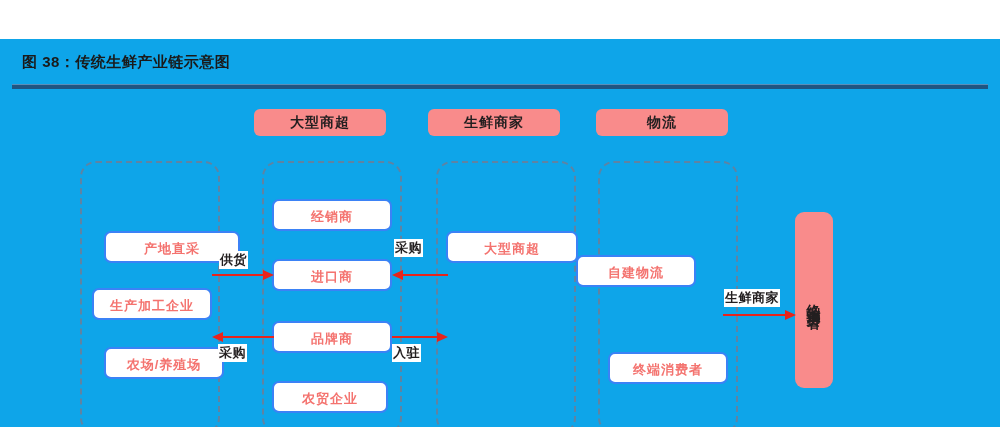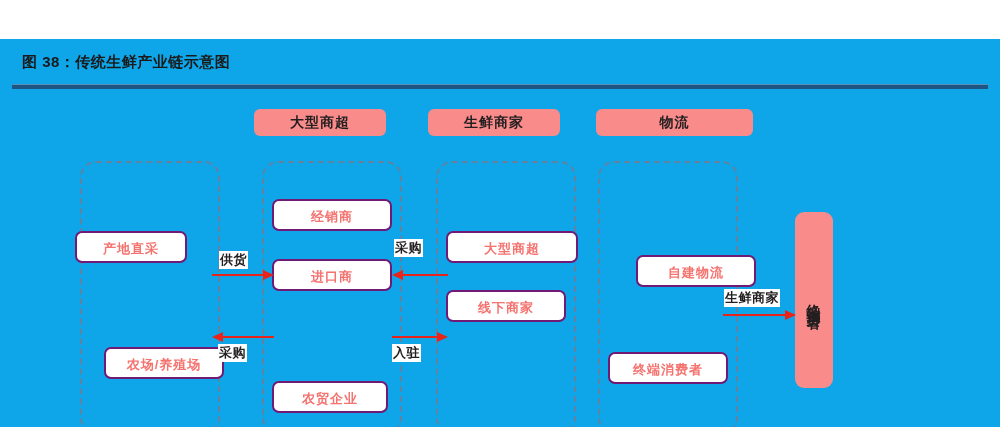--- a/index.html
+++ b/index.html
@@ -47,21 +47,21 @@
     background: #f98b8b;
     color: #231f20;
     font-size: 14px;
     font-weight: bold;
     border-radius: 6px;
     letter-spacing: 1px;
   }
   #hdr-0 { left: 84px;  top: 70px; width: 132px; }
   #hdr-1 { left: 254px; top: 70px; width: 132px; }
   #hdr-2 { left: 428px; top: 70px; width: 132px; }
-  #hdr-3 { left: 596px; top: 70px; width: 157px; }
+  #hdr-3 { left: 596px; top: 70px; width: 132px; }
 
   
   .group-box {
     position: absolute;
     top: 122px;
     height: 273px;
     border: 2px dashed #5f83a3;
     border-radius: 16px;
     box-sizing: border-box;
     background: transparent;
@@ -71,45 +71,45 @@
   #grp-2 { left: 436px; width: 140px; }
   #grp-3 { left: 598px; width: 140px; }
 
   
   .node {
     position: absolute;
     height: 32px;
     line-height: 32px;
     text-align: center;
     background: #ffffff;
-    border: 2px solid #701a75;
+    border: 2px solid #3b82f6;
     border-radius: 7px;
     color: #f4736f;
     font-size: 13px;
     font-weight: bold;
     letter-spacing: 1px;
     box-sizing: border-box;
     white-space: nowrap;
   }
 
   
-  #n-a0 { left: 75px;  top: 192px; width: 112px; }
+  #n-a0 { left: 104px;  top: 192px; width: 136px; }
   #n-a1 { left: 92px;  top: 249px; width: 120px; }
   #n-a2 { left: 104px;  top: 308px; width: 120px; }
   
   #n-b0 { left: 272px; top: 160px; width: 120px; }
   #n-b1 { left: 272px; top: 220px; width: 120px; }
   #n-b2 { left: 272px; top: 282px; width: 120px; }
   #n-b3 { left: 272px; top: 342px; width: 116px; }
   
   #n-c0 { left: 446px; top: 192px; width: 132px; }
   #n-c1 { left: 446px; top: 251px; width: 120px; }
   #n-c2 { left: 446px; top: 310px; width: 120px; }
   
-  #n-d0 { left: 636px; top: 216px; width: 120px; }
+  #n-d0 { left: 576px; top: 216px; width: 120px; }
   #n-d1 { left: 608px; top: 313px; width: 120px; }
 
   
   #terminal-node {
     position: absolute;
     left: 795px;
     top: 173px;
     width: 38px;
     height: 176px;
     background: #f98b8b;
@@ -185,28 +185,29 @@
   <div class="col-header" id="hdr-1">大型商超</div>
   <div class="col-header" id="hdr-2">生鲜商家</div>
   <div class="col-header" id="hdr-3">物流</div>
 
   <div class="group-box" id="grp-0"></div>
   <div class="group-box" id="grp-1"></div>
   <div class="group-box" id="grp-2"></div>
   <div class="group-box" id="grp-3"></div>
 
   <div class="node" id="n-a0">产地直采</div>
+  <div class="node" id="n-a1">生产加工企业</div>
   <div class="node" id="n-a2">农场/养殖场</div>
 
   <div class="node" id="n-b0">经销商</div>
   <div class="node" id="n-b1">进口商</div>
+  <div class="node" id="n-b2">品牌商</div>
   <div class="node" id="n-b3">农贸企业</div>
 
   <div class="node" id="n-c0">大型商超</div>
-  <div class="node" id="n-c1">线下商家</div>
 
   <div class="node" id="n-d0">自建物流</div>
   <div class="node" id="n-d1">终端消费者</div>
 
   <div id="terminal-node">
     <span class="vtext">终端消费者</span>
   </div>
 
   <div class="arrow right" id="arw-supply">
     <div class="shaft"></div>

